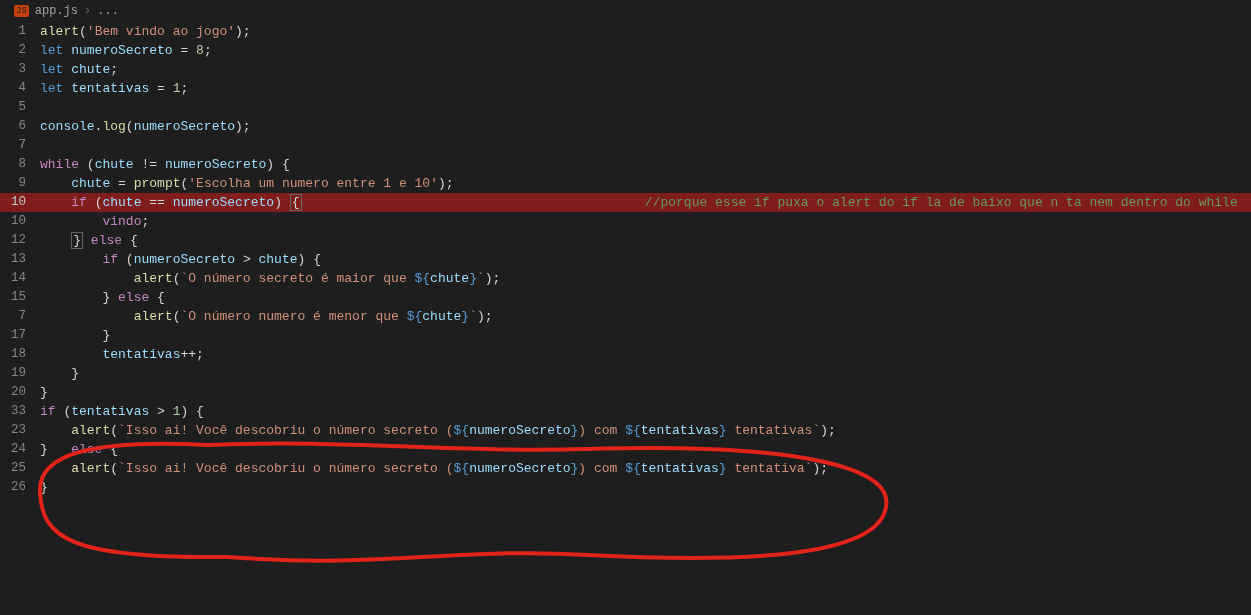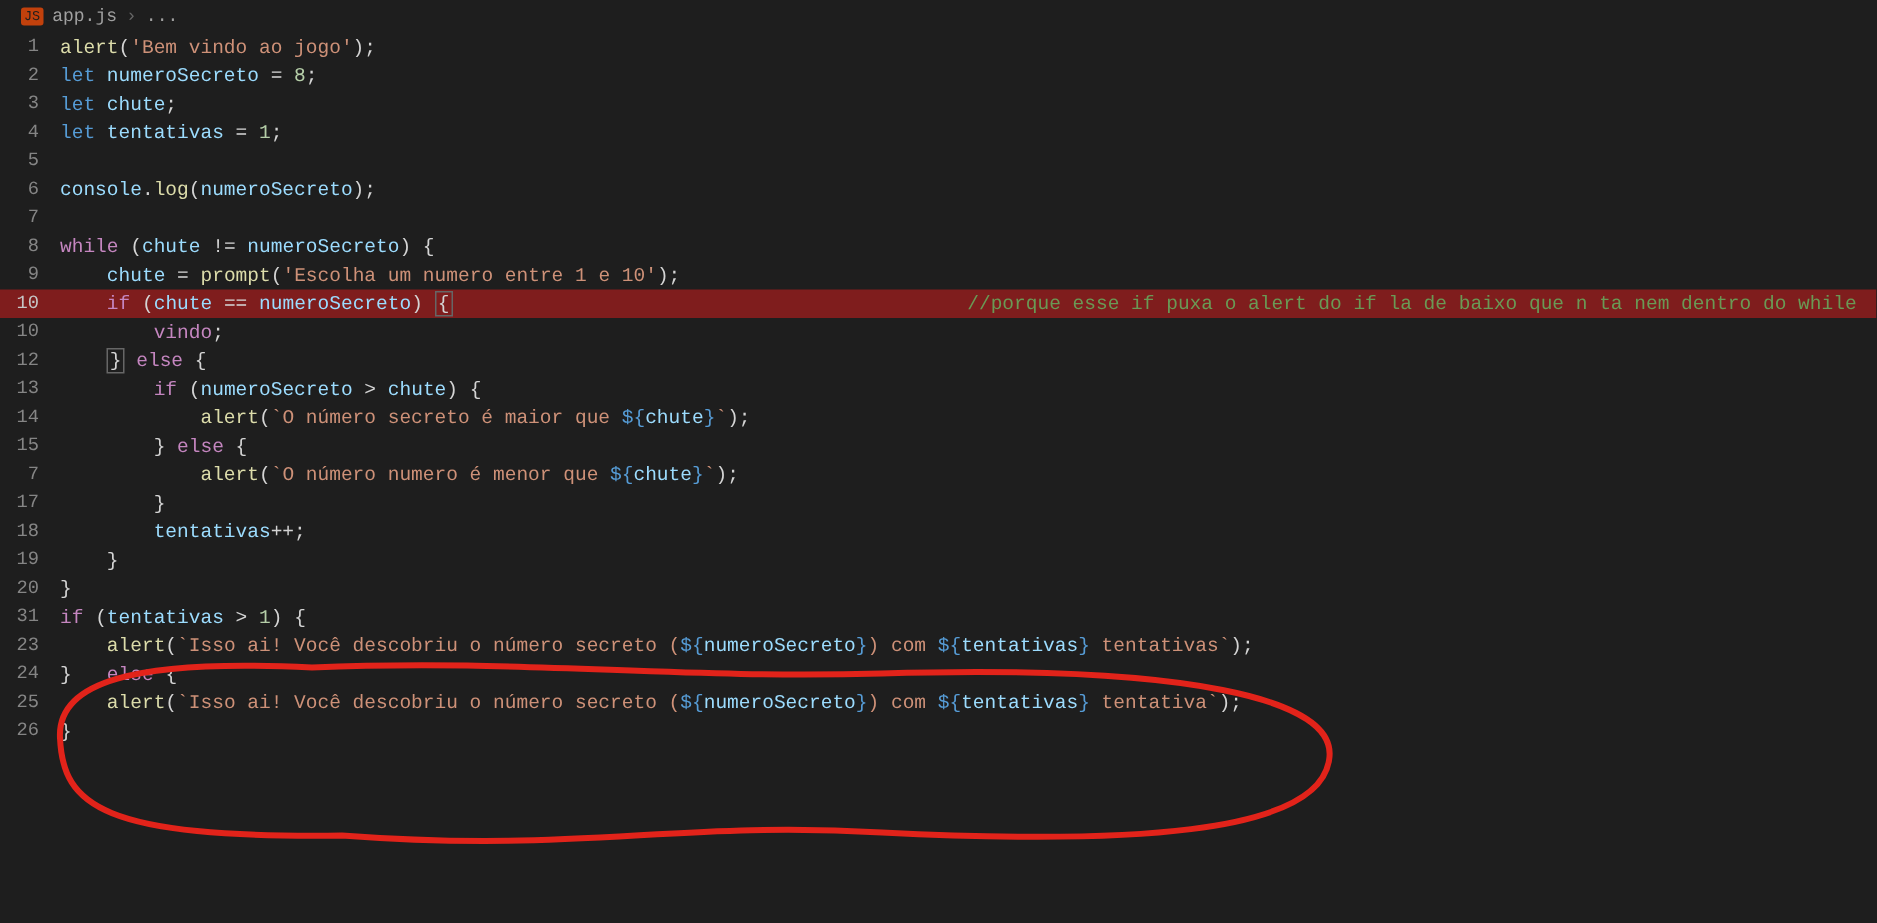--- a/index.html
+++ b/index.html
@@ -165,21 +165,21 @@
     </div>
     <div class="line">
       <div class="gutter">19</div>
       <div class="code">    <span class="pun">}</span></div>
     </div>
     <div class="line">
       <div class="gutter">20</div>
       <div class="code"><span class="pun">}</span></div>
     </div>
     <div class="line">
-      <div class="gutter">31</div>
+      <div class="gutter">33</div>
       <div class="code"><span class="ctrl">if</span> <span class="pun">(</span><span class="id">tentativas</span> <span class="pun">&gt;</span> <span class="num">1</span><span class="pun">) {</span></div>
     </div>
     <div class="line">
       <div class="gutter">23</div>
       <div class="code">    <span class="fn">alert</span><span class="pun">(</span><span class="str">`Isso ai! Você descobriu o número secreto (</span><span class="tpl">${</span><span class="id">numeroSecreto</span><span class="tpl">}</span><span class="str">) com </span><span class="tpl">${</span><span class="id">tentativas</span><span class="tpl">}</span><span class="str"> tentativas`</span><span class="pun">);</span></div>
     </div>
     <div class="line">
       <div class="gutter">24</div>
       <div class="code"><span class="pun">}</span>   <span class="ctrl">else</span> <span class="pun">{</span></div>
     </div>

